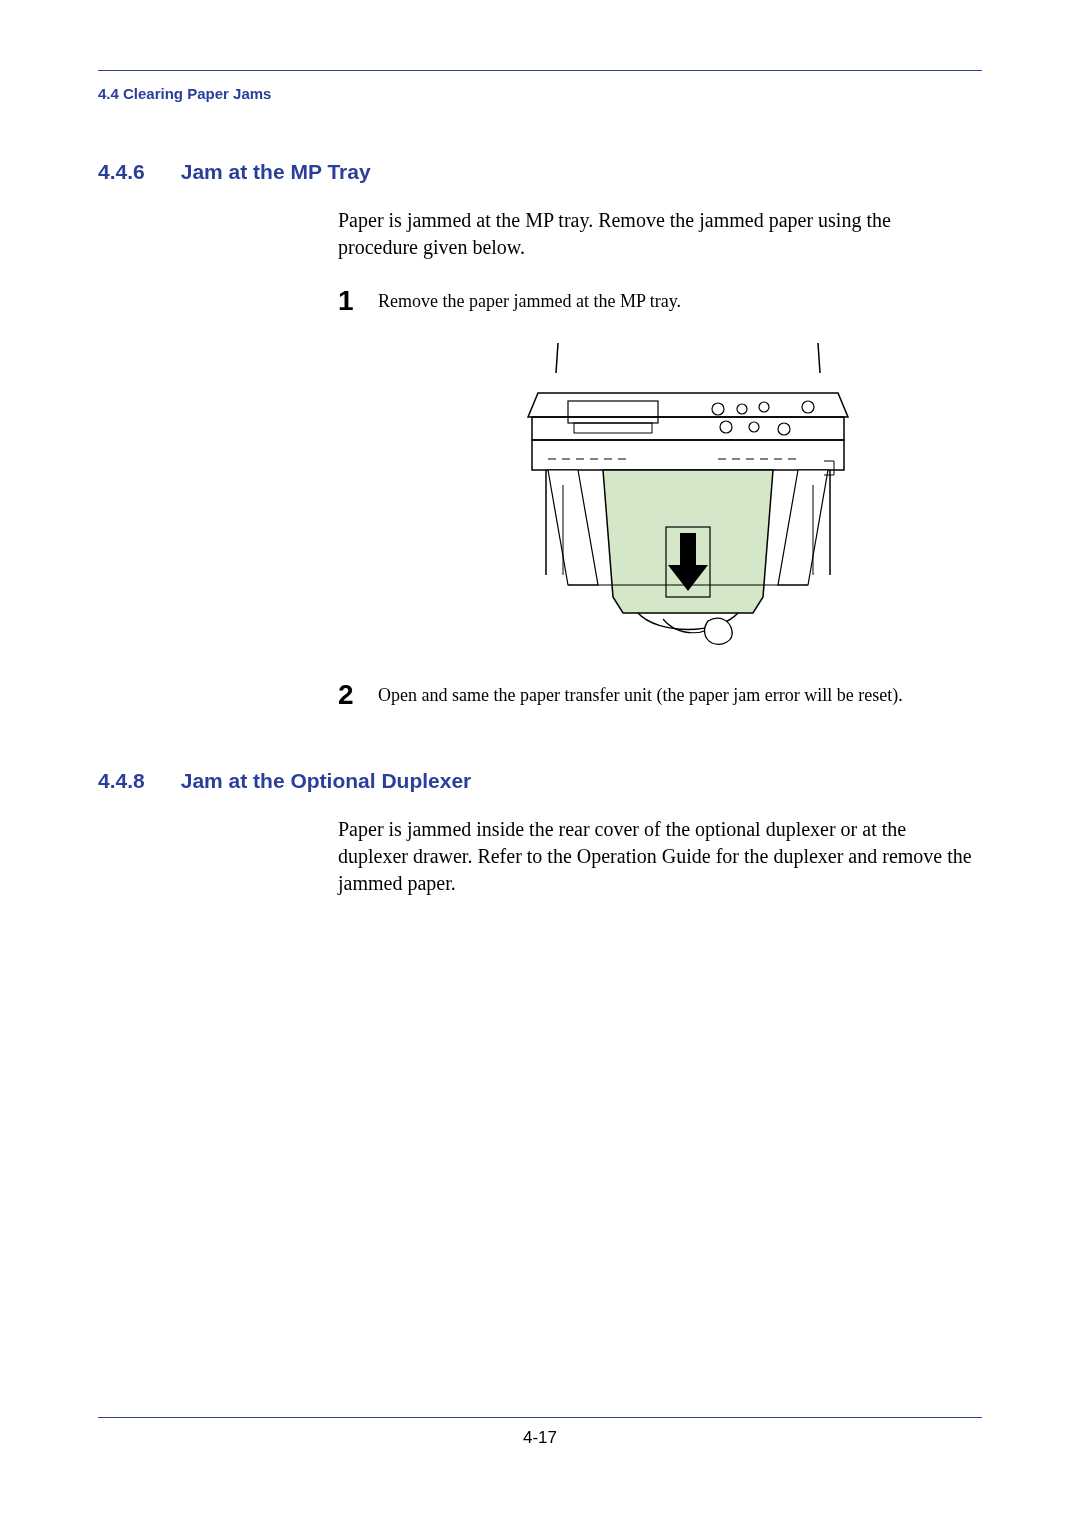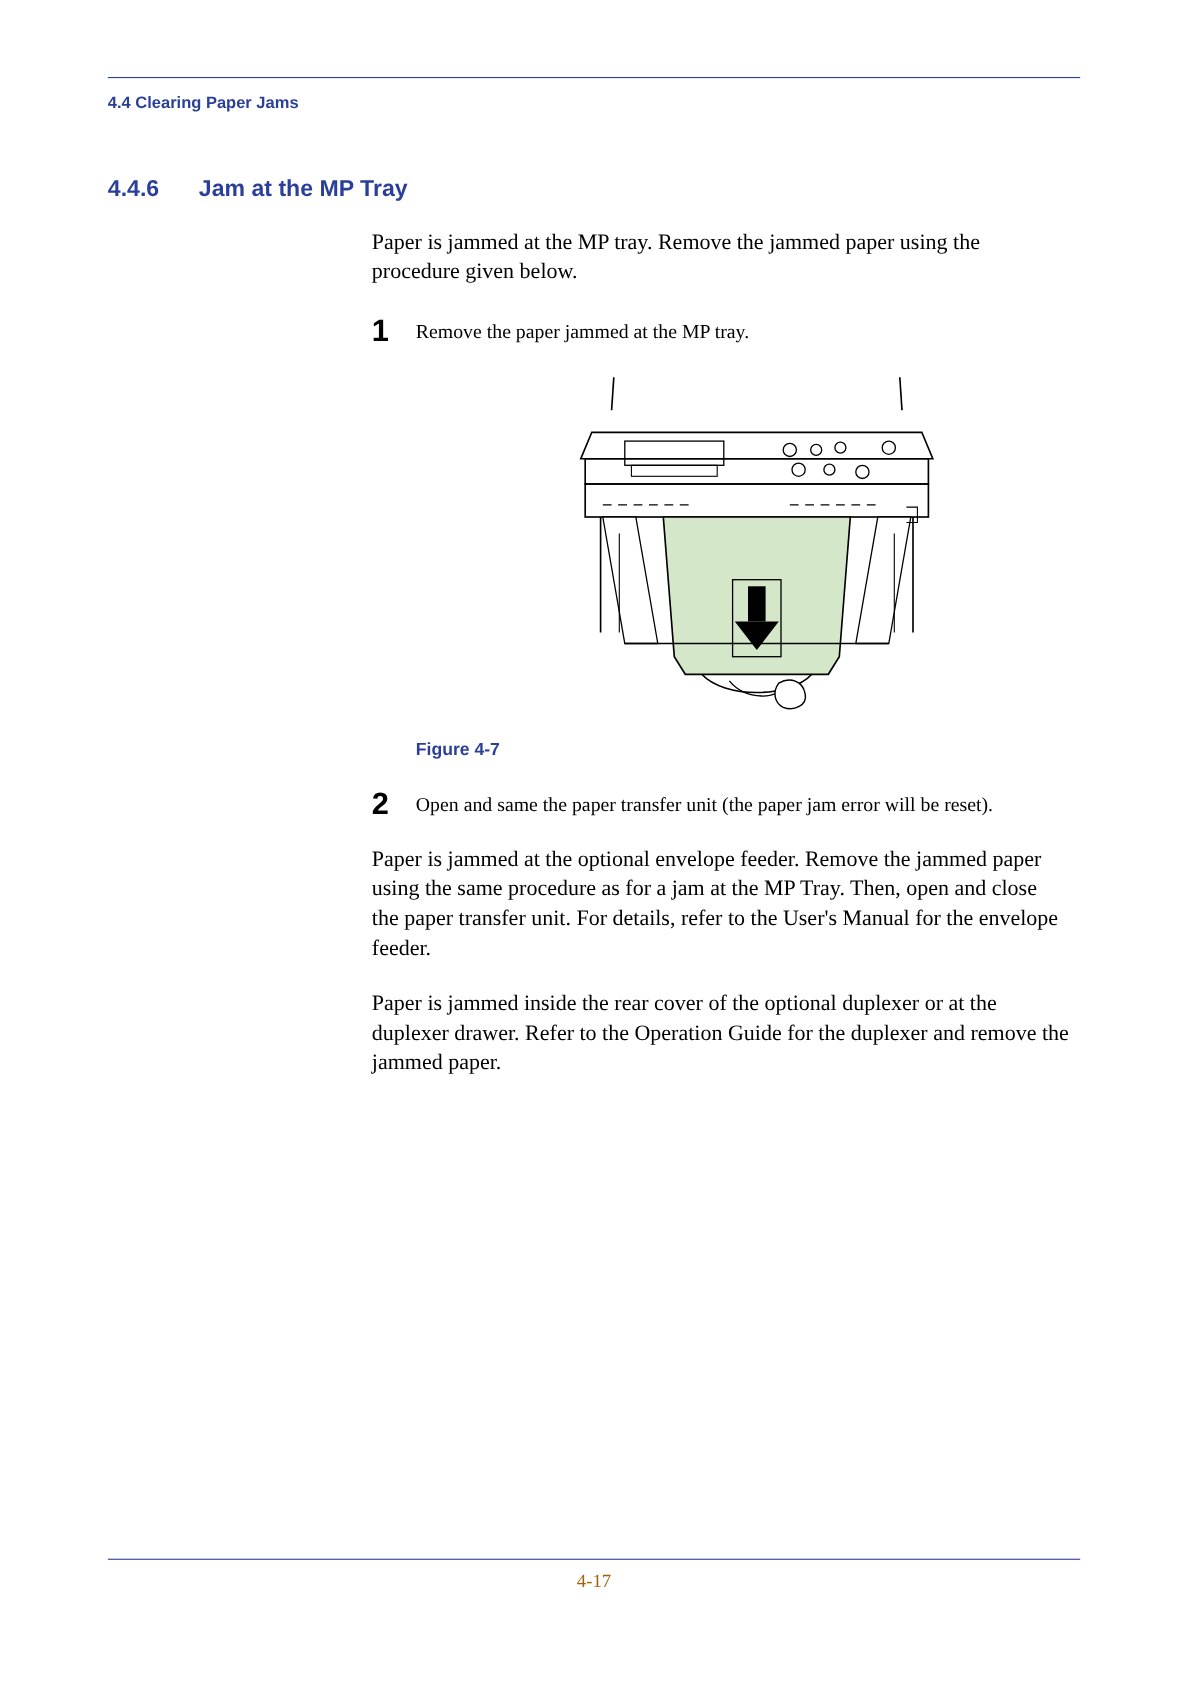--- a/index.html
+++ b/index.html
@@ -96,23 +96,23 @@
     left: 0;
     right: 0;
     border-top: 1.5px solid #2a3f99;
   }
   .page-number {
     position: absolute;
     bottom: 10px;
     left: 0;
     right: 0;
     text-align: center;
-    font-family: Liberation Serif, serif;
+    font-family: Liberation Sans, sans-serif;
     font-size: 17px;
-    color: #a16207;
+    color: #000000;
   }
 </style>
 </head>
 <body>
 
 <div class="page-margin">
 
   <div class="top-rule"></div>
   <div class="header-right">4.4 Clearing Paper Jams</div>
 
@@ -189,32 +189,31 @@
 
         <line x1="60" y1="250" x2="300" y2="250" stroke="#000" stroke-width="1.2"></line>
 
         <line x1="38" y1="135" x2="38" y2="240" stroke="#000" stroke-width="1.5"></line>
         <line x1="322" y1="135" x2="322" y2="240" stroke="#000" stroke-width="1.5"></line>
 
         <path d="M316 126 L326 126 L326 140 L316 140" fill="none" stroke="#000" stroke-width="1"></path>
       </svg>
     </div>
 
-    <div class="figure-caption">Figure 4-7</div>
 
     <div class="step-row">
       <div class="step-num">2</div>
       <div class="step-text">Open and same the paper transfer unit (the paper jam error will be reset).</div>
     </div>
   </div>
 
-  <div class="body-col">
-    <p class="intro">Paper is jammed at the optional envelope feeder. Remove the jammed paper using the same procedure as for a jam at the MP Tray. Then, open and close the paper transfer unit. For details, refer to the User's Manual for the envelope feeder.</p>
-  </div>
-
+
+  <div class="section-heading smaller">
+    <span class="num">4.4.8</span><span>Jam at the Optional Duplexer</span>
+  </div>
   <div class="body-col">
     <p class="intro">Paper is jammed inside the rear cover of the optional duplexer or at the duplexer drawer. Refer to the Operation Guide for the duplexer and remove the jammed paper.</p>
   </div>
 
   <div class="bottom-rule"></div>
   <div class="page-number">4-17</div>
 
 </div>
 
 </body></html>

